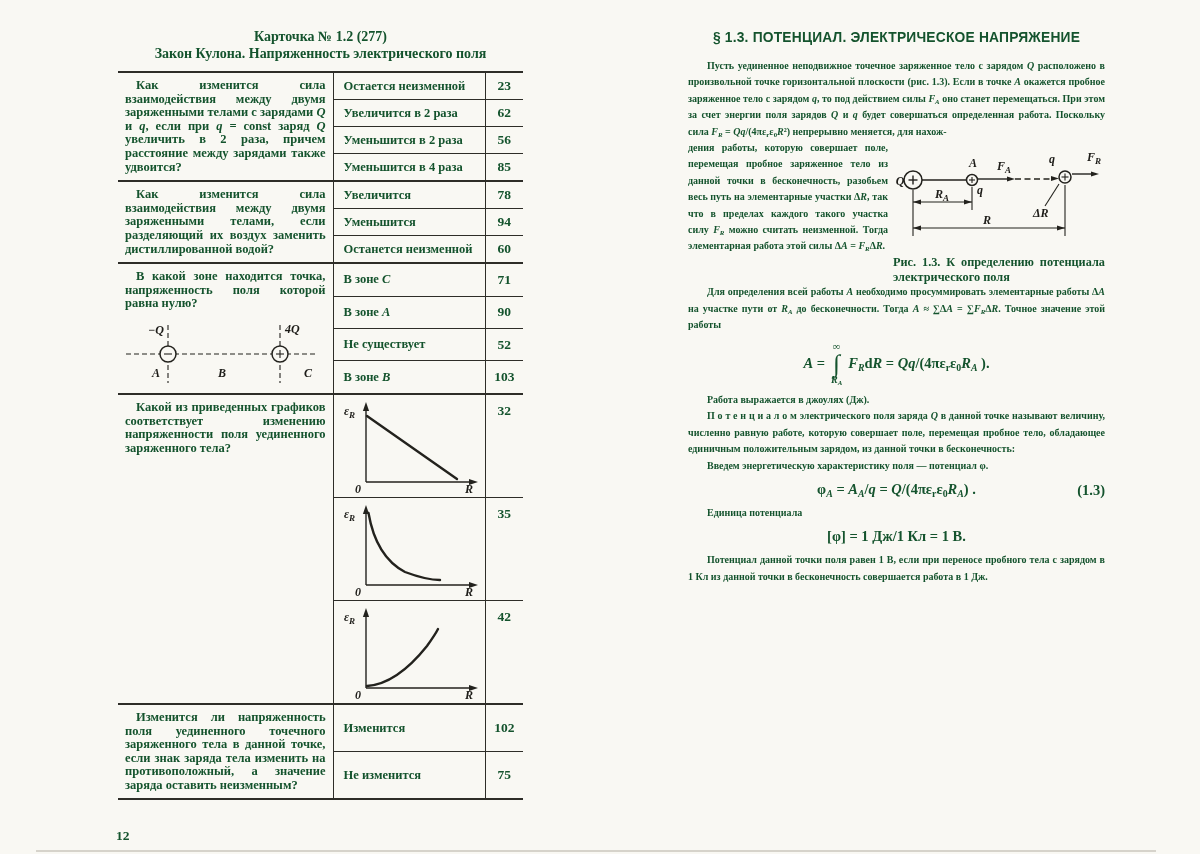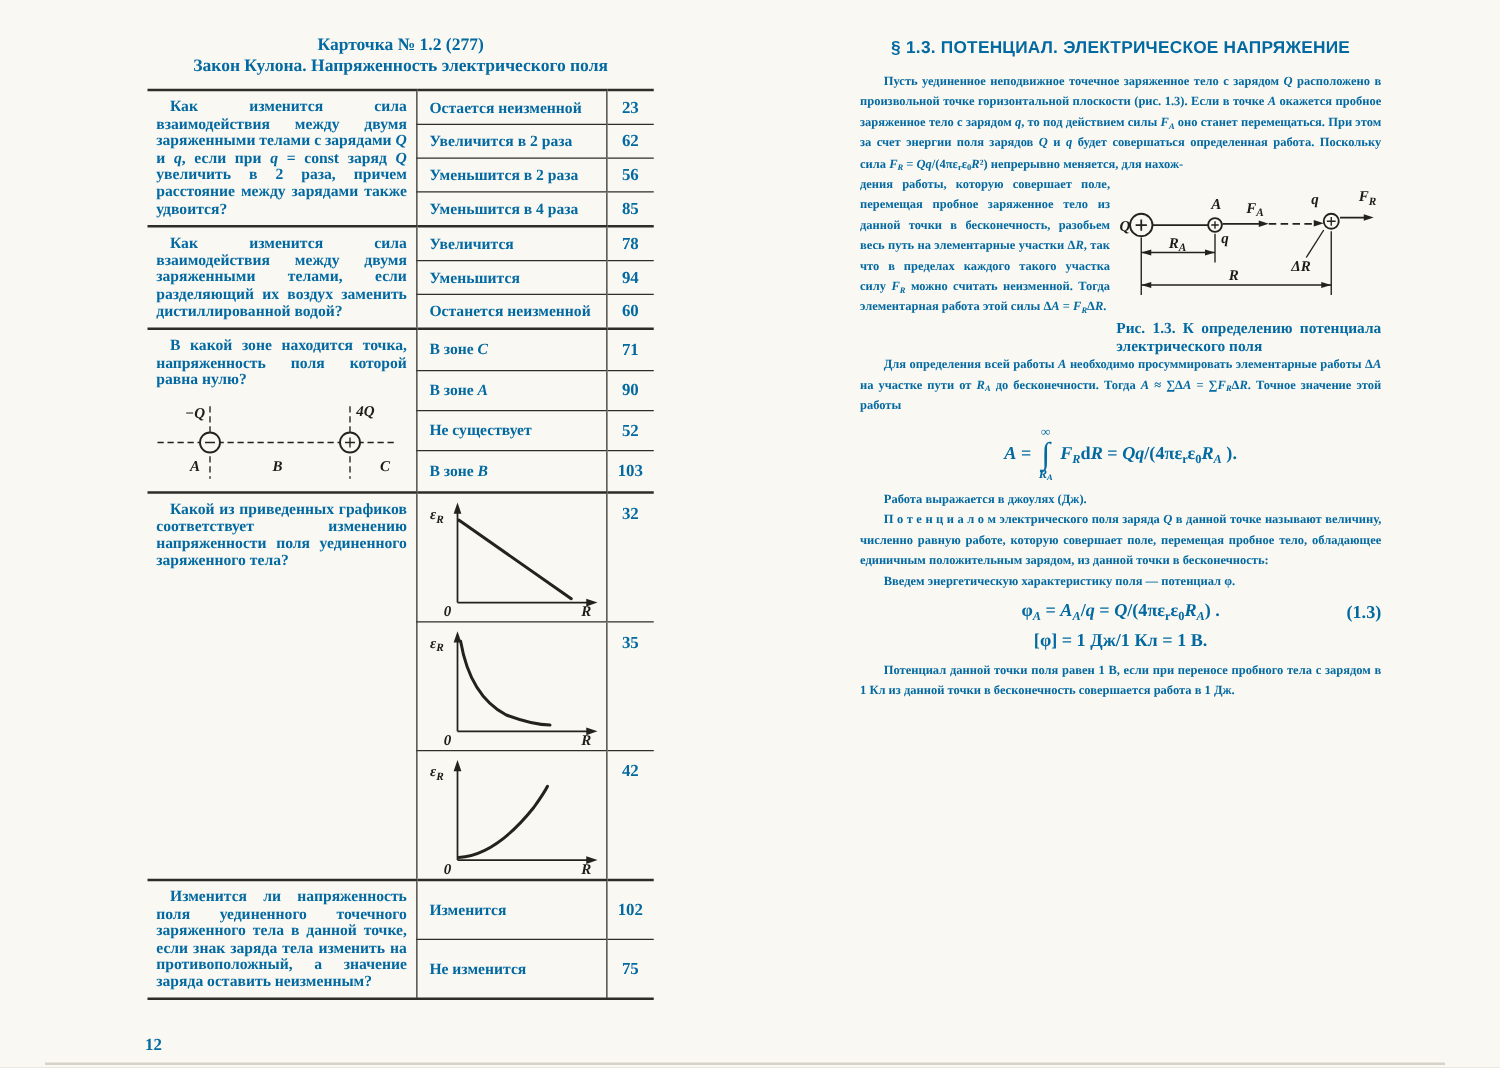--- a/index.html
+++ b/index.html
@@ -1,17 +1,17 @@
 <!DOCTYPE html>
 <html lang="ru"><head>
 <meta charset="utf-8">
 <style>
   html,body{margin:0;padding:0;background:#dedbd4;}
   .spread{position:relative;width:1200px;height:854px;background:#f9f8f3;overflow:hidden;
-          font-family:"Liberation Serif",serif;color:#0369a1;}
+          font-family:"Liberation Serif",serif;color:#14532d;}
   .scan-strip{position:absolute;left:36px;bottom:2px;width:1120px;height:2px;background:#b9b5aa;opacity:.55;}
 
   
   .page{position:absolute;top:0;height:854px;}
   .page-left{left:0;width:620px;}
   .pl-content{position:absolute;left:118px;top:28px;width:405px;}
   .card-title,.card-subtitle{text-align:center;font-weight:bold;font-size:14px;line-height:17px;}
   table.card{width:405px;margin-top:9px;border-collapse:collapse;table-layout:fixed;
              border-top:2.2px solid #2e2d28;border-bottom:2px solid #2e2d28;}
   col.c-q{width:215px;} col.c-a{width:152px;} col.c-n{width:38px;}
@@ -279,20 +279,21 @@
 
       <p class="body ind">Работа выражается в джоулях (Дж).</p>
       <p class="body ind">П о т е н ц и а л о м электрического поля заряда <i>Q</i> в данной точке называют величину, численно равную работе, которую совершает поле, перемещая пробное тело, обладающее единичным положительным зарядом, из данной точки в бесконечность:</p>
       <p class="body ind">Введем энергетическую характеристику поля — потенциал φ.</p>
 
       <div class="formula eq-num">
         <span>φ<i><sub>A</sub></i> = <i>A<sub>A</sub></i>/<i>q</i> = <i>Q</i>/(4πε<sub>r</sub>ε<sub>0</sub><i>R<sub>A</sub></i>) .</span>
         <span class="eqno">(1.3)</span>
       </div>
 
+      <p class="body ind">Единица потенциала</p>
 
       <div class="formula">[φ] = 1 Дж/1 Кл = 1 В.</div>
 
       <p class="body ind">Потенциал данной точки поля равен 1 В, если при переносе пробного тела с зарядом в 1 Кл из данной точки в бесконечность совершается работа в 1 Дж.</p>
     </div>
 
   </section>
 
   <div class="scan-strip"></div>
 </div>

